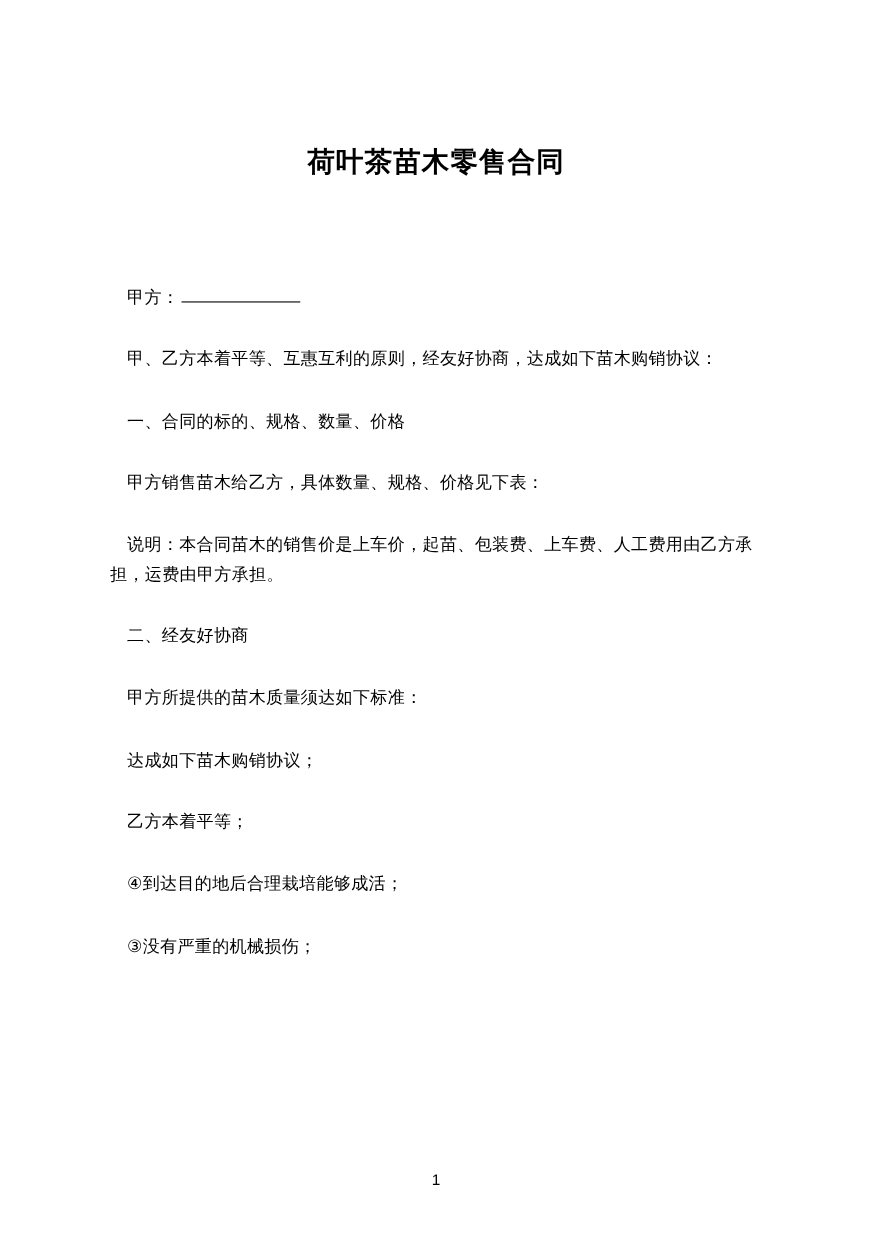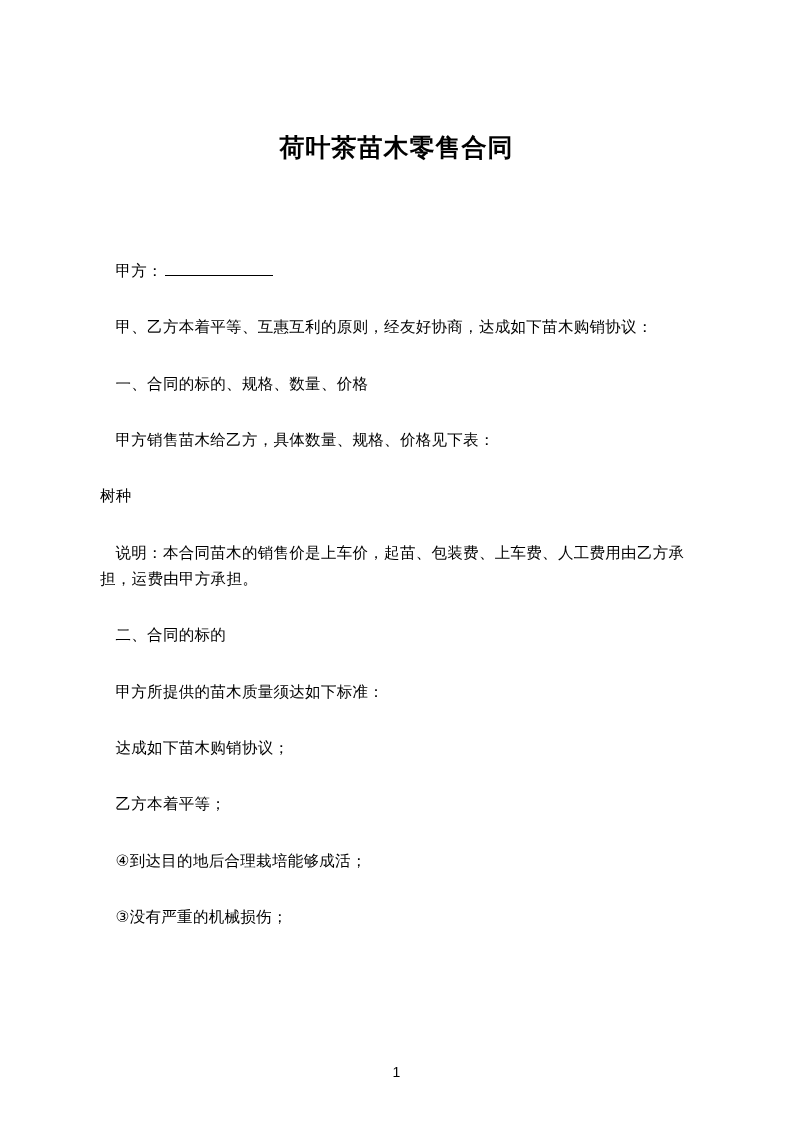--- a/index.html
+++ b/index.html
@@ -84,25 +84,24 @@
 
     <p class="para indent-half"><span>甲方：</span><span class="fill-line"></span></p>
 
 
     <p class="para indent-half">甲、乙方本着平等、互惠互利的原则，经友好协商，达成如下苗木购销协议：</p>
 
     <p class="para indent-half">一、合同的标的、规格、数量、价格</p>
 
     <p class="para indent-half">甲方销售苗木给乙方，具体数量、规格、价格见下表：</p>
 
-    <p class="para noindent">树种</p>
 
     <p class="para wrap">说明：本合同苗木的销售价是上车价，起苗、包装费、上车费、人工费用由乙方承担，运费由甲方承担。</p>
 
-    <p class="para indent-half">二、合同的标的</p>
+    <p class="para indent-half">二、经友好协商</p>
 
     <p class="para indent-half">甲方所提供的苗木质量须达如下标准：</p>
 
     <p class="para indent-half">达成如下苗木购销协议；</p>
 
     <p class="para indent-half">乙方本着平等；</p>
 
     <p class="para indent-half">④到达目的地后合理栽培能够成活；</p>
 
     <p class="para indent-half">③没有严重的机械损伤；</p>

